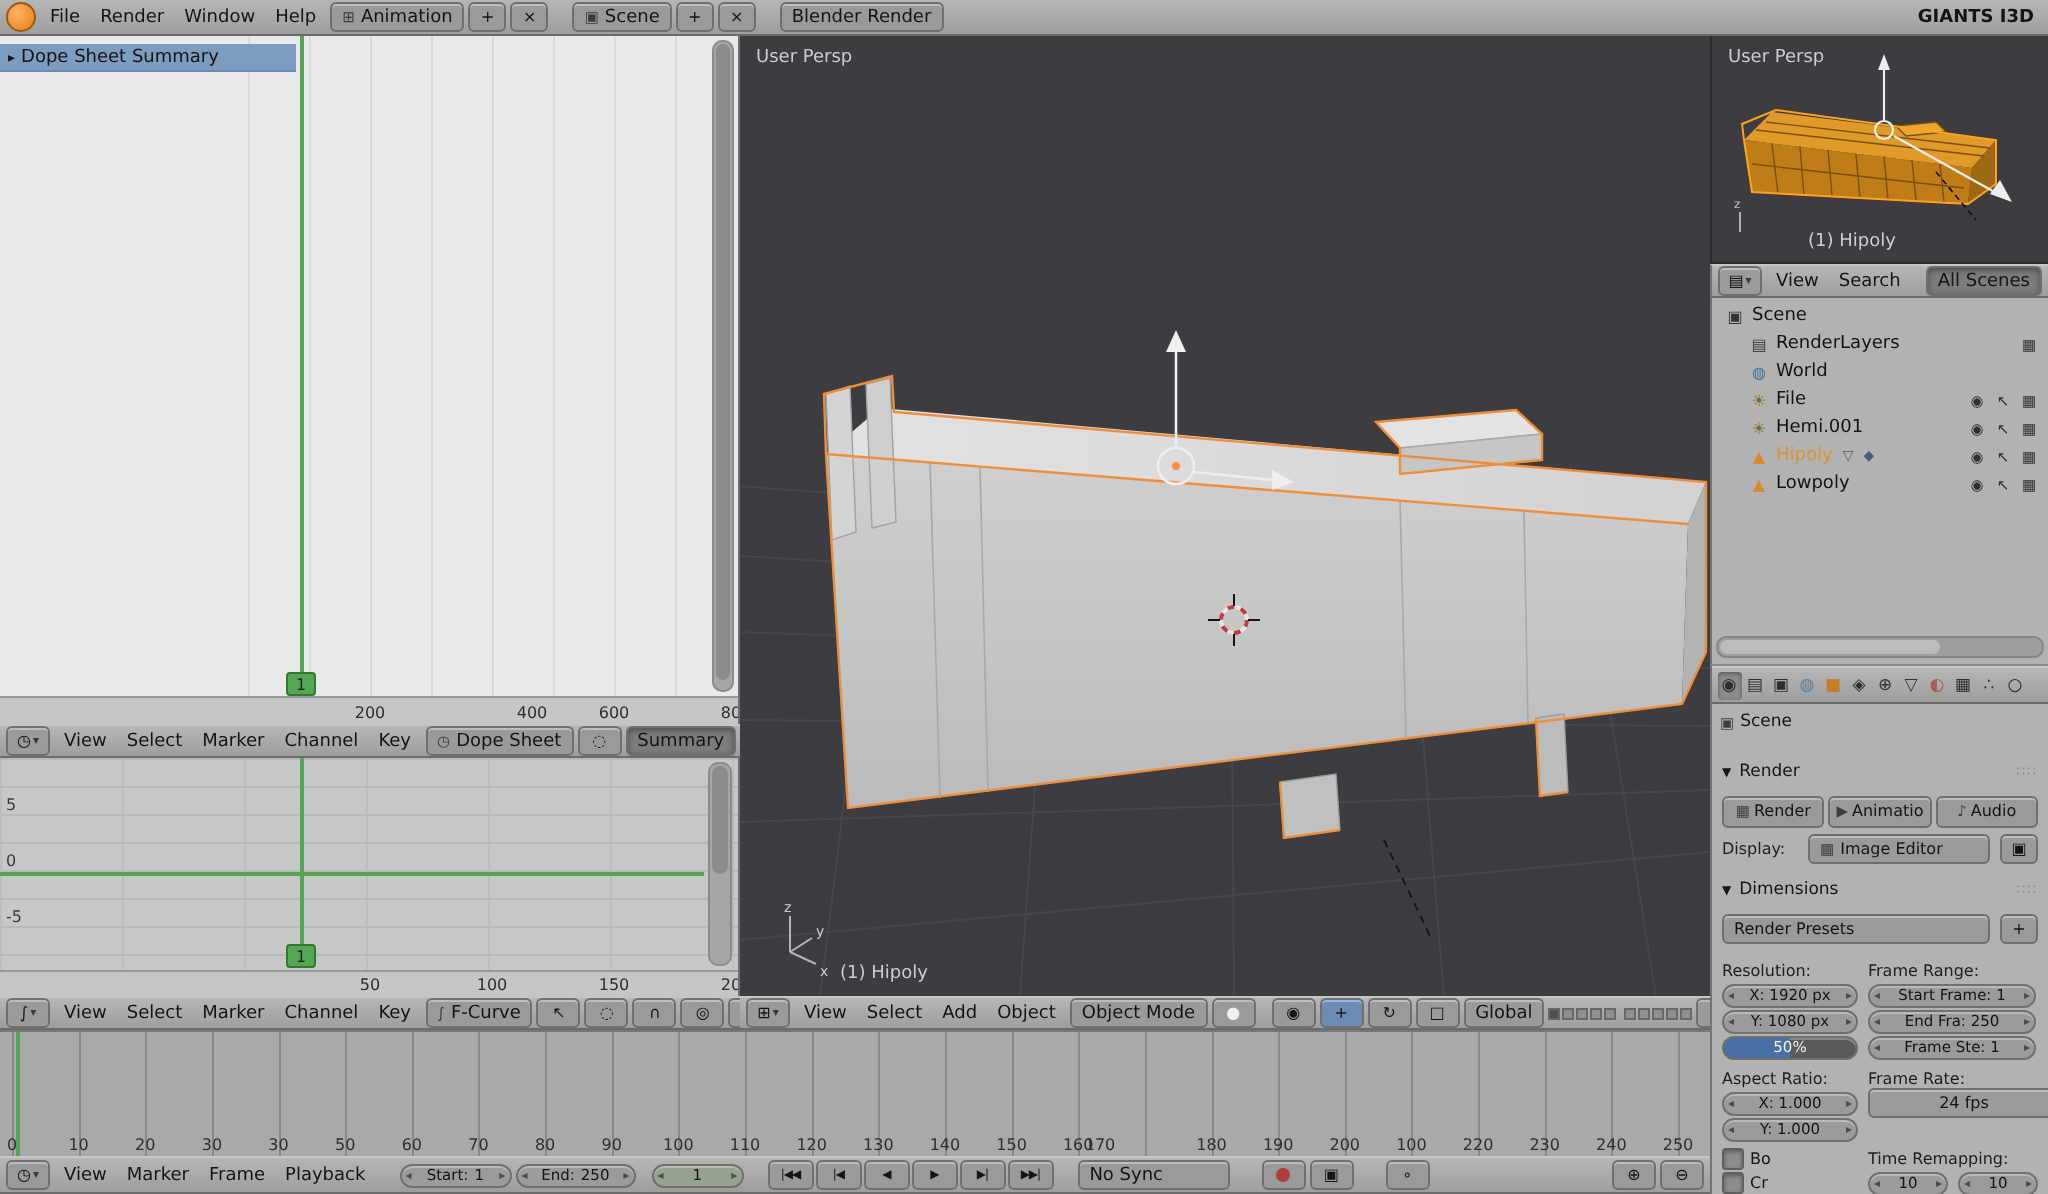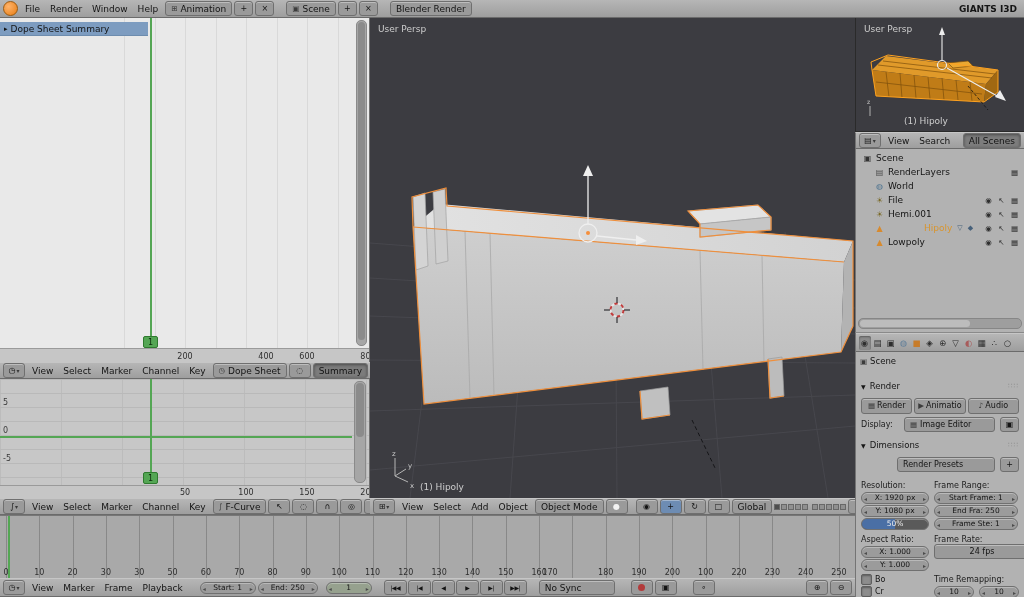--- a/index.html
+++ b/index.html
@@ -39,21 +39,21 @@
     font-size:8px;display:flex;align-items:center;justify-content:center;}
   .vp-label{position:absolute;font-size:9px;color:#cdcdcd;white-space:nowrap;}
   .applogo{width:13px;height:13px;border-radius:50%;background:radial-gradient(circle at 35% 35%,#ffb36b,#e87d12);
     border:1px solid #9c5a10;flex-shrink:0;}
   .blogo{width:9px;height:9px;border-radius:50%;background:#e8821e;display:inline-block;margin-right:4px;flex-shrink:0;}
   .stats{display:flex;align-items:center;font-size:8px;color:#1d1d1d;margin-left:8px;white-space:nowrap;overflow:hidden;}
   .brand{margin-left:auto;font-weight:bold;font-size:9px;padding-right:4px;white-space:nowrap;}
   .orow{height:14px;display:flex;align-items:center;gap:3px;font-size:9px;color:#141414;padding-right:3px;}
   .oicon{font-size:8px;width:11px;text-align:center;flex-shrink:0;}
   .oicon.lamp{color:#7a6a28}.oicon.mesh{color:#d78a2e}.oicon.world{color:#49708e}.oicon.scene{color:#333}.oicon.renderlayers{color:#444}
-  .olabel.active{color:#d8952f;margin-left:36px;}
+  .olabel.active{color:#d8952f;}
   .otoggles{margin-left:auto;display:flex;}
   .otg{width:13px;text-align:center;font-size:7.5px;color:#2f2f2f;}
   .oextra{font-size:7px;color:#46607a;margin-left:2px;}
   .ptab{width:12px;height:14px;display:inline-flex;align-items:center;justify-content:center;font-size:8.5px;
     color:#2e2e2e;border-radius:2px;margin:0 0.5px;flex-shrink:0;}
   .ptab.active{background:#8b8b8b;box-shadow:inset 0 1px 2px rgba(0,0,0,.35);}
   .phead{position:absolute;left:5px;right:5px;display:flex;gap:4px;align-items:center;font-size:8.5px;color:#151515;}
   .tri{font-size:6px;}
   .grip{margin-left:auto;color:#868686;font-size:7px;letter-spacing:1px;}
   .prow{position:absolute;left:5px;right:5px;display:flex;gap:5px;align-items:center;height:13px;}
@@ -555,21 +555,21 @@
       <span style="font-size:8px;">Image Editor</span>
     </span>
     <span class="iconbtn sm">▣</span>
   </div>
 
   <div class="phead" style="top:107px;">
     <span class="tri">▼</span>
     <span>Dimensions</span>
     <span class="grip">∷∷</span>
   </div>
-  <div class="prow" style="top:125px;margin-left:36px;">
+  <div class="prow" style="top:125px;">
     <span class="dd" style="flex:1;">
       <span style="font-size:8px;">Render Presets</span>
     </span>
     <span class="iconbtn sm">+</span>
   </div>
   <div class="prow" style="top:146px;">
     <span class="pl w68">Resolution:</span>
     <span class="pl w84">Frame Range:</span>
   </div>
   <div class="prow" style="top:158px;">

